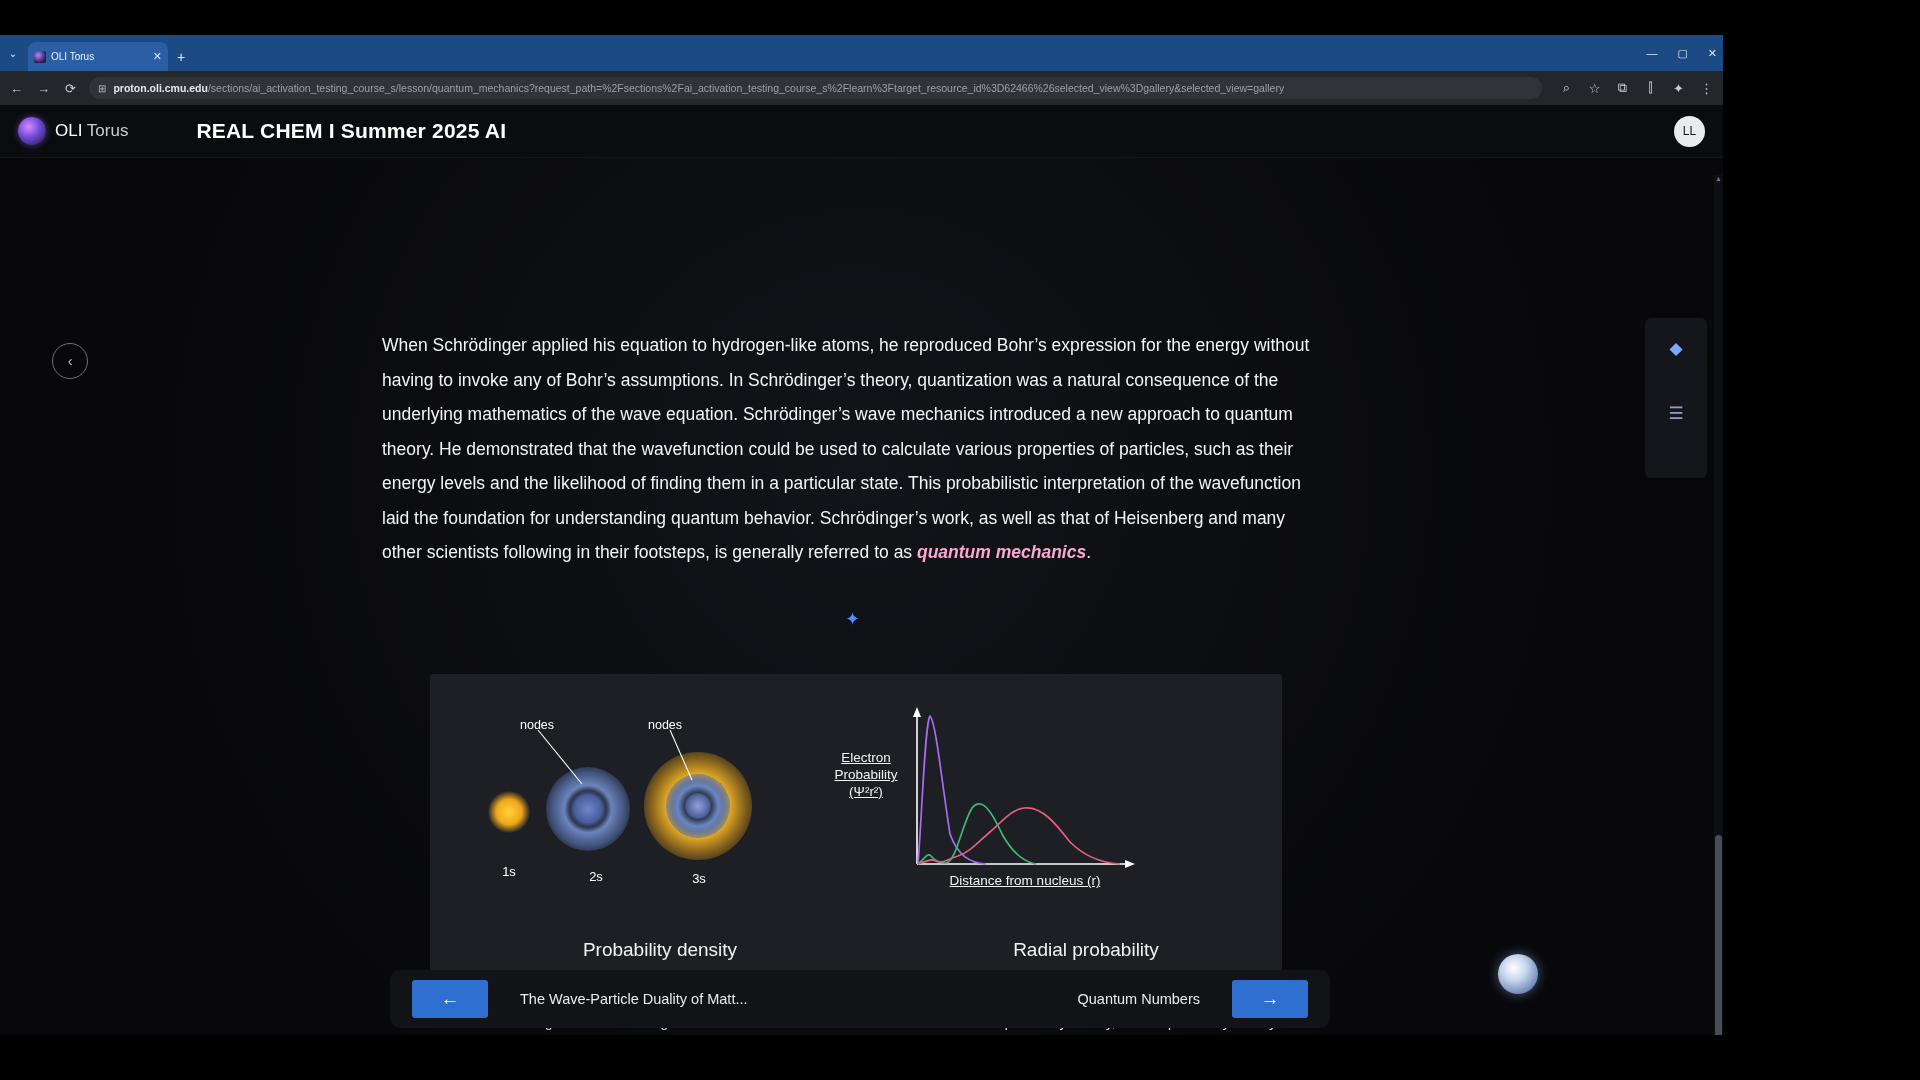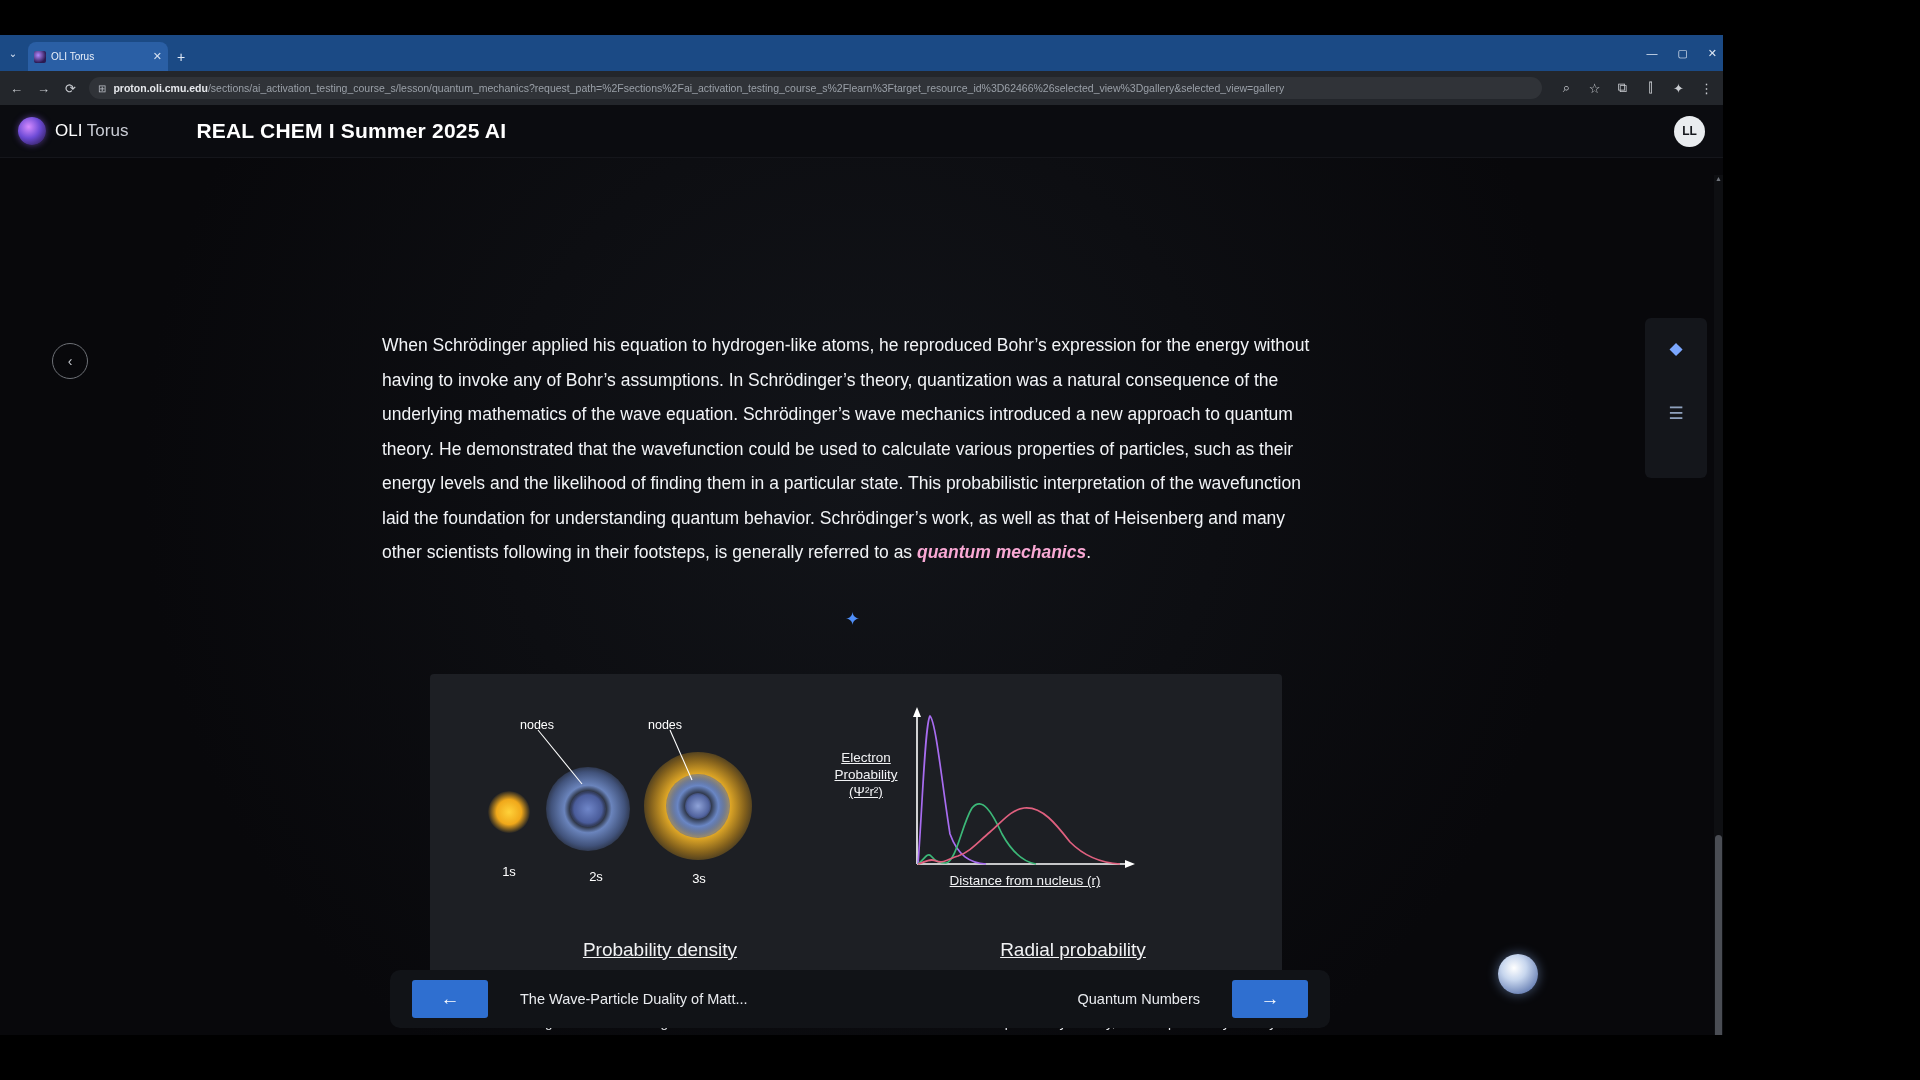--- a/index.html
+++ b/index.html
@@ -162,21 +162,21 @@
     color: #ffffff;
     letter-spacing: .2px;
   }
   .avatar {
     margin-left: auto;
     width: 31px; height: 31px;
     border-radius: 50%;
     background: #e9ecef;
     color: #15171c;
     font-size: 12px;
-    font-weight: 700;
+    font-weight: 400;
     display: flex; align-items: center; justify-content: center;
   }
   .content {
     position: relative;
     height: 878px;
   }
   .prev-page-btn {
     position: absolute;
     left: 52px; top: 185px;
     width: 34px; height: 34px;
@@ -217,24 +217,23 @@
     height: 305px;
     background: #1d1f24;
     border-radius: 4px;
   }
   .fig-left-caption, .fig-right-caption {
     position: absolute;
     bottom: 18px;
     color: #f1f2f4;
     font-size: 19px;
     text-align: center;
-    text-decoration: underline;
   }
   .fig-left-caption { left: 60px; width: 340px; }
-  .fig-right-caption { right: 39px; width: 340px; margin-top: 40px; }
+  .fig-right-caption { right: 26px; width: 340px; margin-top: 40px; }
   .orb { position: absolute; border-radius: 50%; }
   .orb-1s {
     left: 58px; top: 117px; width: 42px; height: 42px;
     background: radial-gradient(circle, #ffd23a 0%, #f0a81a 42%, rgba(180,120,0,0) 72%);
   }
   .orb-2s-outer {
     left: 116px; top: 93px; width: 84px; height: 84px;
     background: radial-gradient(circle, rgba(120,150,215,0) 28%, rgba(120,150,215,.85) 40%, rgba(95,125,195,.55) 62%, rgba(60,80,140,0) 80%);
   }
   .orb-2s-inner {

